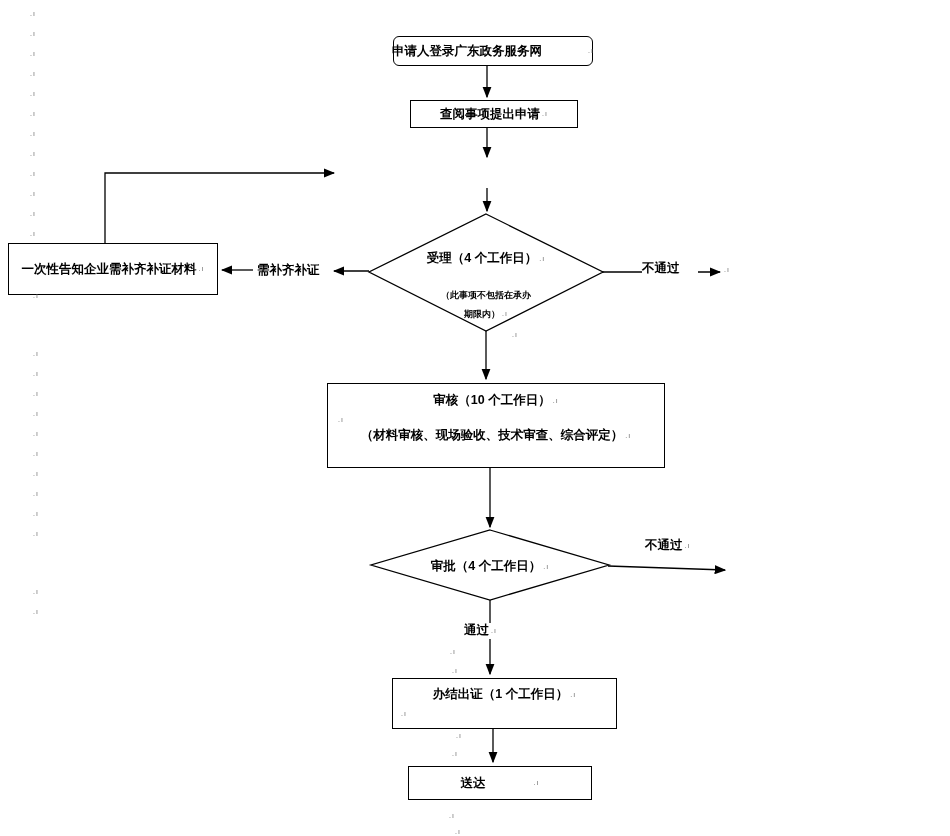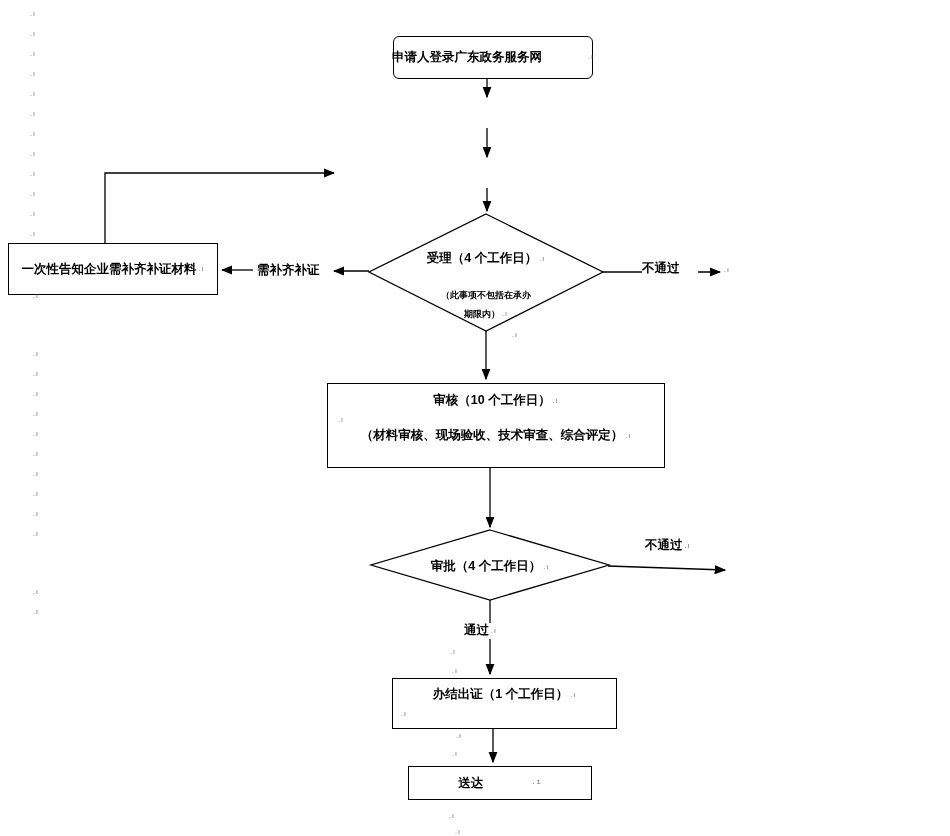--- a/index.html
+++ b/index.html
@@ -45,25 +45,29 @@
     <line x1="602" y1="272" x2="720" y2="272" stroke="#000" stroke-width="1.3" marker-end="url(#ah)"></line>
 
     <line x1="608" y1="566" x2="725" y2="570" stroke="#000" stroke-width="1.3" marker-end="url(#ah)"></line>
 
     <polyline points="105,243 105,173 334,173" fill="none" stroke="#000" stroke-width="1.3" marker-end="url(#ah)"></polyline>
 
     <polygon points="486,214 603,272 486,331 369,272" fill="#fff" stroke="#000" stroke-width="1.3"></polygon>
     <polygon points="490,530 609,565 490,600 371,565" fill="#fff" stroke="#000" stroke-width="1.3"></polygon>
   </svg>
 
-  <div class="node rounded" style="left:393px;top:36px;width:200px;height:43px;gap:44px;">
+  <div class="node rounded" style="left:393px;top:36px;width:200px;height:30px;gap:44px;">
     <span>申请人登录广东政务服务网</span>
       <span class="pmark">.ı</span>
   </div>
 
+  <div class="node" style="left:410px;top:100px;width:168px;height:28px;">
+    <span>查阅事项提出申请</span>
+      <span class="pmark">.ı</span>
+  </div>
 
 
   <div class="node" style="left:8px;top:243px;width:210px;height:52px;">
     <span>一次性告知企业需补齐补证材料</span>
       <span class="pmark">.ı</span>
   </div>
 
 
   <div class="node col" style="left:327px;top:383px;width:338px;height:85px;">
     <div style="margin-top:8px;">
@@ -76,21 +80,21 @@
   </div>
 
 
   <div class="node col" style="left:392px;top:678px;width:225px;height:51px;">
     <div style="margin-top:7px;">
       <span>办结出证（1 个工作日）</span><span class="pmark">.ı</span>
     </div>
     <span class="pm" style="left:8px;top:31px;">.ı</span>
   </div>
 
-  <div class="node" style="left:408px;top:766px;width:184px;height:34px;font-family:Liberation Mono, monospace;">
+  <div class="node" style="left:408px;top:766px;width:184px;height:34px;">
     <span>送达</span>
       <span class="pmark" style="margin-left:48px;">.ı</span>
   </div>
 
   <div class="dtext" style="left:371px;top:250px;width:230px;">
     <span>受理（4 个工作日）</span><span class="pmark">.ı</span>
   </div>
   <div class="dtext dnote" style="left:371px;top:273px;width:230px;">（此事项不包括在承办</div>
   <div class="dtext dnote" style="left:371px;top:292px;width:230px;">
     <span>期限内）</span><span class="pmark">.ı</span>

